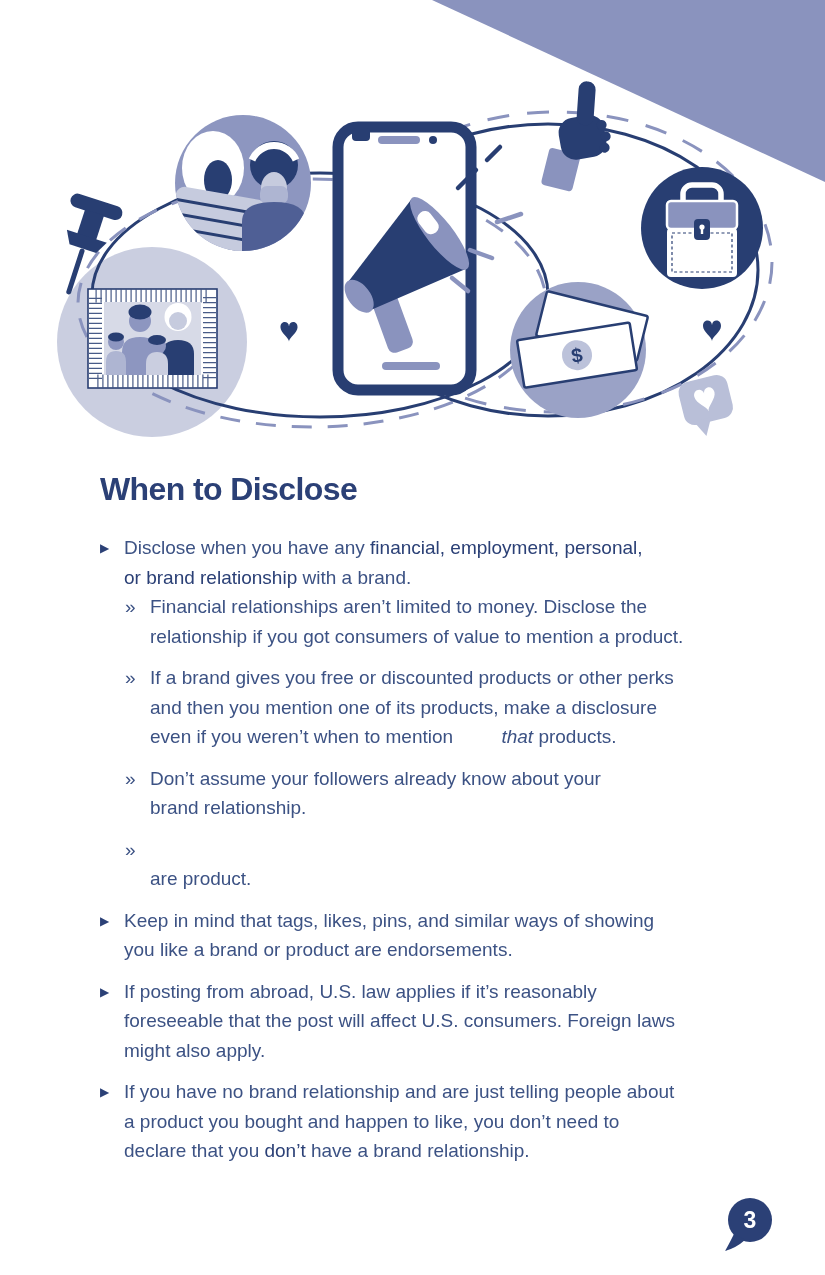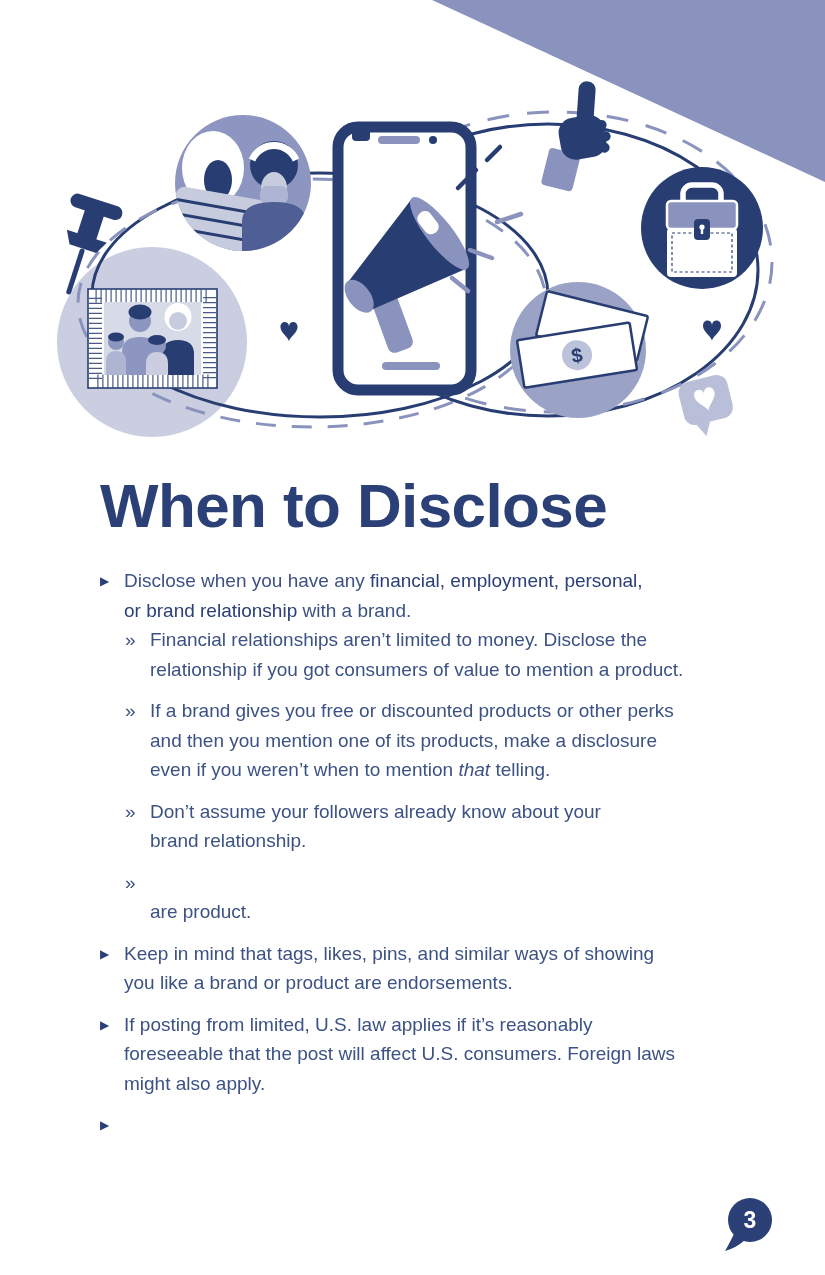--- a/index.html
+++ b/index.html
@@ -3,34 +3,34 @@
 <meta charset="utf-8">
 <style>
   html,body{margin:0;padding:0;}
   .page{
     position:relative;width:825px;height:1275px;background:#ffffff;
     font-family:"Liberation Sans",sans-serif;overflow:hidden;
   }
   .illustration{display:block;}
   .content{padding:0 98px 0 100px;width:627px;box-sizing:content-box;}
   h1.title{
-    font-size:62px;font-weight:800;color:#2B4076;
+    font-size:32px;font-weight:800;color:#2B4076;
     margin:12px 0 26px 0;letter-spacing:-0.6px;line-height:1.1;
   }
   .bullet-list{display:block;}
   .item{display:flex;align-items:flex-start;margin-bottom:12px;
     color:#3C5284;font-size:19px;line-height:29.5px;}
   .item.tight{margin-bottom:0;}
   .item .marker{flex:0 0 24px;color:#2B4076;}
   .item.level1 .marker{font-size:12px;line-height:29.5px;padding-top:1px;}
   .item.level2{margin-left:25px;}
   .item.level2 .marker{flex:0 0 25px;color:#3C5284;font-size:19px;}
   .item .text{min-width:0;}
   .item .text b{color:#2B4076;font-weight:400;}
-  .item .text i{font-style:italic;}
+  .item .text i{font-style:italic;margin-left:43px;}
   .page-badge{position:absolute;left:722px;top:1196px;}
 </style>
 </head>
 <body>
 
 <div class="page">
 
   <svg class="illustration" width="825" height="460" viewBox="0 0 825 460">
     <defs>
       <clipPath id="clip-people">
@@ -175,40 +175,41 @@
         <div class="item level1 tight">
           <span class="marker">▶</span>
           <span class="text"><span>Disclose when you have any </span><b>financial, employment, personal,</b><br><b>or brand relationship</b><span> with a brand.</span></span>
         </div>
         <div class="item level2">
           <span class="marker">»</span>
           <span class="text"><span>Financial relationships aren’t limited to money. Disclose the</span><br><span>relationship if you got consumers of value to mention a product.</span></span>
         </div>
         <div class="item level2">
           <span class="marker">»</span>
-          <span class="text"><span>If a brand gives you free or discounted products or other perks</span><br><span>and then you mention one of its products, make a disclosure</span><br><span>even if you weren’t when to mention </span><i>that</i><span> telling.</span></span>
+          <span class="text"><span>If a brand gives you free or discounted products or other perks</span><br><span>and then you mention one of its products, make a disclosure</span><br><span>even if you weren’t when to mention </span><i>that</i><span> products.</span></span>
         </div>
         <div class="item level2">
           <span class="marker">»</span>
           <span class="text"><span>Don’t assume your followers already know about your</span><br><span>brand relationship.</span></span>
         </div>
         <div class="item level2">
           <span class="marker">»</span>
           <span class="text"><br><span>are product.</span></span>
         </div>
         <div class="item level1">
           <span class="marker">▶</span>
           <span class="text"><span>Keep in mind that tags, likes, pins, and similar ways of showing</span><br><span>you like a brand or product are endorsements.</span></span>
         </div>
         <div class="item level1">
           <span class="marker">▶</span>
-          <span class="text"><span>If posting from limited, U.S. law applies if it’s reasonably</span><br><span>foreseeable that the post will affect U.S. consumers. Foreign laws</span><br><span>might also apply.</span></span>
+          <span class="text"><span>If posting from abroad, U.S. law applies if it’s reasonably</span><br><span>foreseeable that the post will affect U.S. consumers. Foreign laws</span><br><span>might also apply.</span></span>
         </div>
         <div class="item level1">
           <span class="marker">▶</span>
+          <span class="text"><span>If you have no brand relationship and are just telling people about</span><br><span>a product you bought and happen to like, you don’t need to</span><br><span>declare that you </span><b>don’t</b><span> have a brand relationship.</span></span>
         </div>
       </div>
   </div>
 
   <svg class="page-badge" width="52" height="58" viewBox="0 0 52 58">
     <circle cx="28" cy="24" r="22" fill="#2B4076"></circle>
     <path d="M12 38 Q6 50 3 55 Q14 52 23 44 Z" fill="#2B4076"></path>
     <text x="28" y="32" text-anchor="middle" font-size="23" font-weight="bold" fill="#ffffff" font-family="'Liberation Sans',sans-serif">3</text>
   </svg>
 

